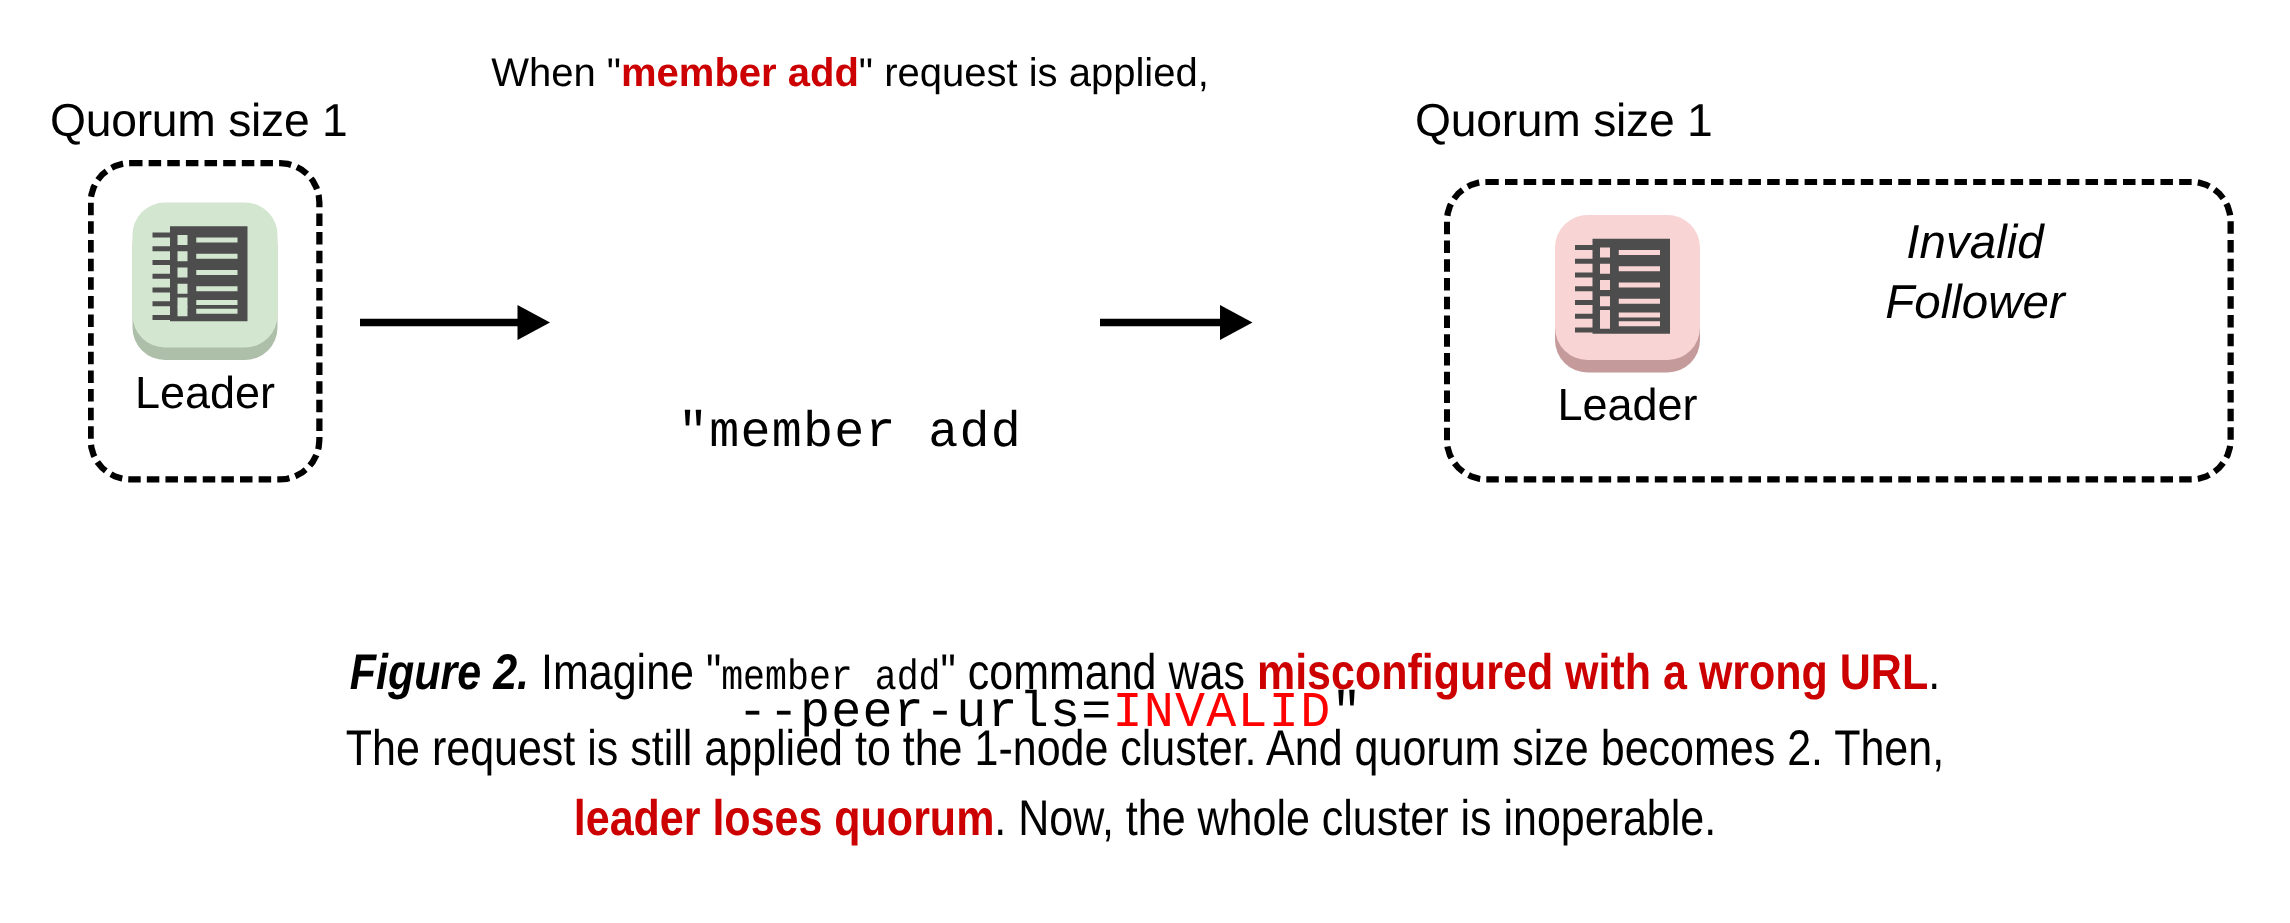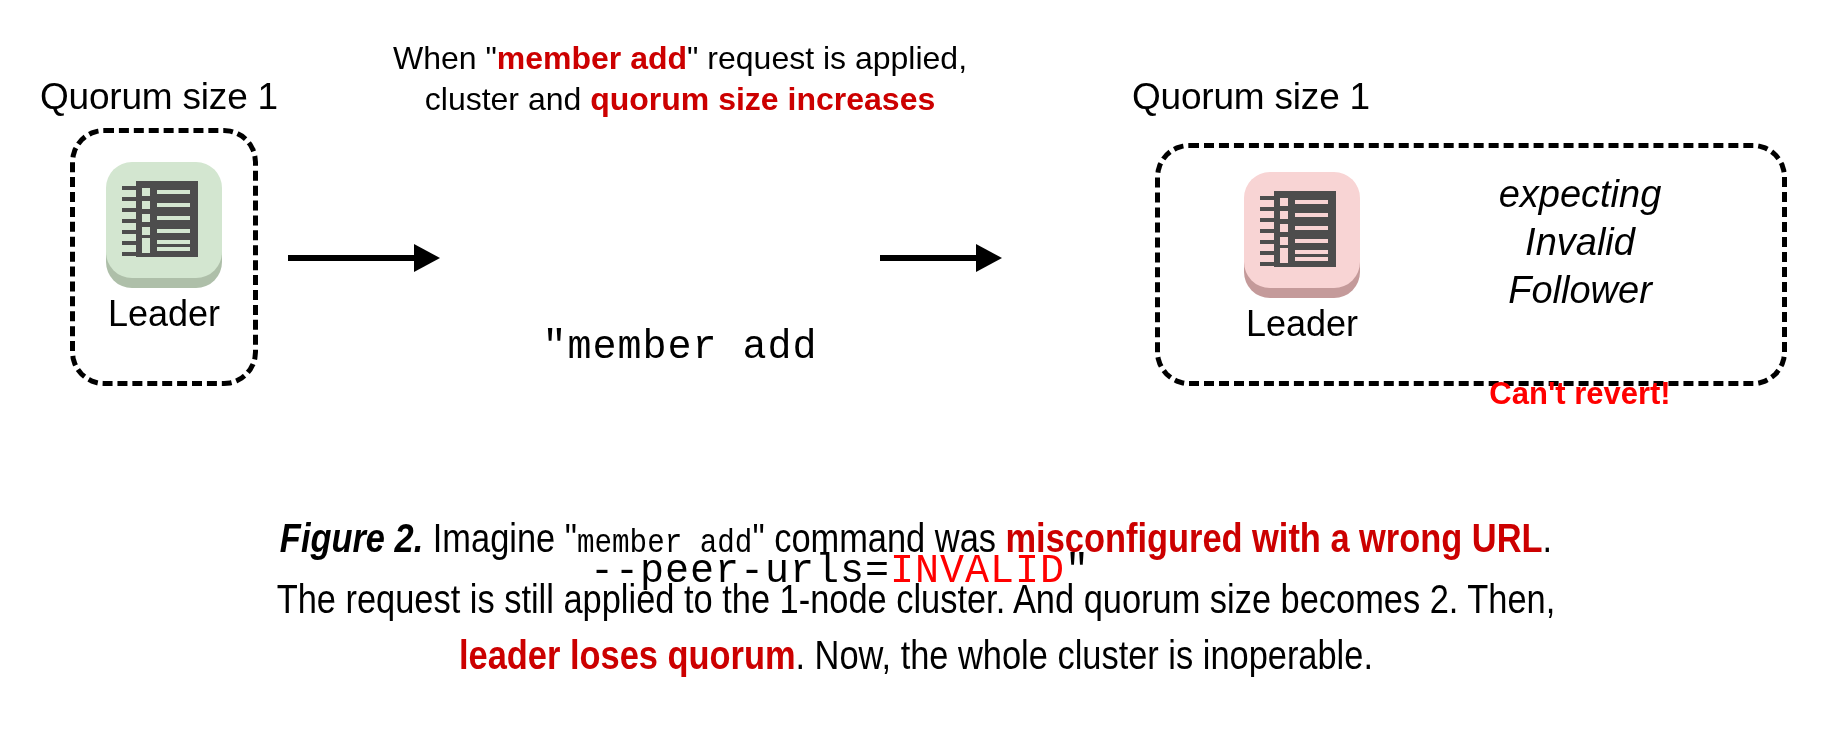--- a/index.html
+++ b/index.html
@@ -196,23 +196,20 @@
 
   <div>
     <div class="arrow-shaft" style="left:288px; top:255px; width:130px;"></div>
     <div class="arrow-head" style="left:414px; top:244px;"></div>
   </div>
 
   <div class="abs top-note" style="left:380px; top:38px; width:600px;">
     <div>
       <span>When "</span><b style="color:#CC0000">member add</b><span>" request is applied,</span>
     </div>
-    <div>
-      <span>cluster and </span><b style="color:#CC0000">quorum size increases</b>
-    </div>
   </div>
 
   <div class="abs cmd" style="left:440px; top:208px; width:480px;">
     <div>"member add</div>
     <div>
       <span>--peer-urls=</span><span style="color:#FF0000">INVALID</span><span>"</span>
     </div>
   </div>
 
   <div>
@@ -247,26 +244,24 @@
       <div class="nb-ring" style="top:50px;"></div>
       <div class="nb-ring" style="top:61px;"></div>
       <div class="nb-ring" style="top:72px;"></div>
       <div class="nb-ring" style="top:83px;"></div>
       <div class="nb-ring" style="top:94px;"></div>
     </div>
     <div class="node-caption">Leader</div>
   </div>
 
   <div class="abs expect-note" style="left:1430px; top:170px; width:300px;">
-    <div>expecting</div>
     <div>Invalid</div>
     <div>Follower</div>
   </div>
 
-  <div class="abs cant-revert" style="left:1430px; top:378px; width:300px; color:#FF0000;">Can't revert!</div>
 
   <div class="caption" style="top:510px;">
     <span class="ln">
       <span class="figno">Figure 2.</span><span> Imagine "</span><span class="mono">member add</span><span>" command was </span><b style="color:#CC0000">misconfigured with a wrong URL</b><span>.</span>
     </span>
     <span class="ln">The request is still applied to the 1-node cluster. And quorum size becomes 2. Then,</span>
     <span class="ln">
       <b style="color:#CC0000">leader loses quorum</b><span>. Now, the whole cluster is inoperable.</span>
     </span>
   </div>

